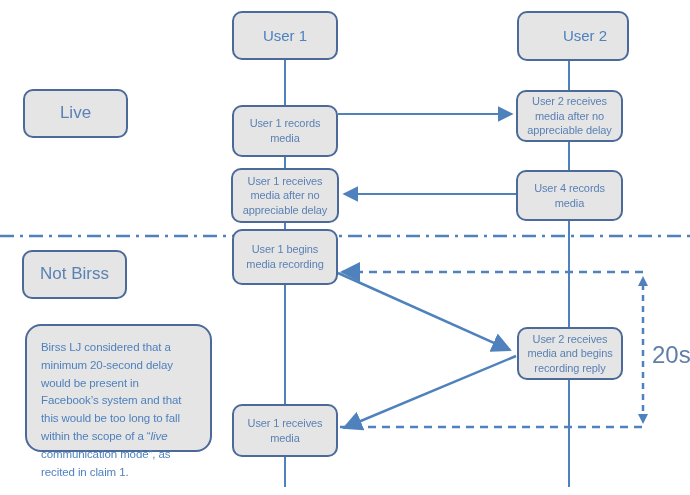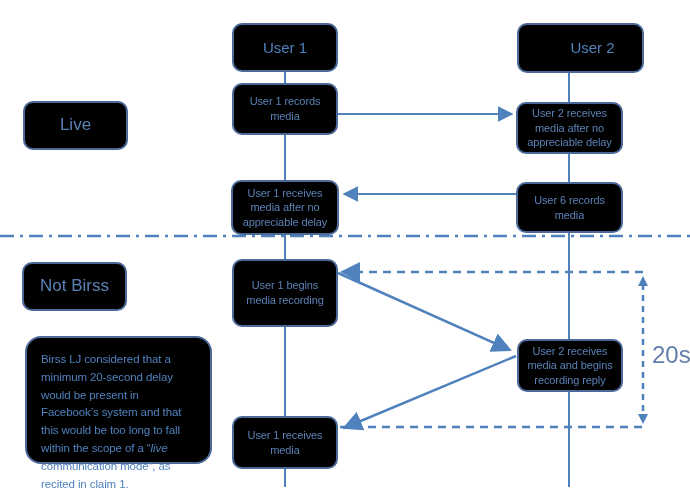--- a/index.html
+++ b/index.html
@@ -4,24 +4,24 @@
 <style>
   html, body { margin:0; padding:0; }
   body {
     width:690px; height:495px; background:#ffffff;
     font-family:"Liberation Sans", sans-serif;
   }
   .stage { position:relative; width:690px; height:495px; background:#fff; overflow:hidden; }
   .lines-layer { position:absolute; left:0; top:0; z-index:1; }
   .box {
     position:absolute; box-sizing:border-box; z-index:2;
-    background:#000000; border:2px solid #4b6a99; border-radius:10px;
+    background:#e5e5e5; border:2px solid #4b6a99; border-radius:10px;
     display:flex; align-items:center; justify-content:center;
     text-align:center; color:#5b81b5; font-size:11px; line-height:1.32;
-    white-space:pre-line; letter-spacing:-0.1px;margin-top:12px;
+    white-space:pre-line; letter-spacing:-0.1px;
   }
   .header-box { font-size:15px; color:#4f81bd; border-width:2.5px; letter-spacing:0; }
   .section-box { font-size:17px; color:#5b81b5; border-width:2.5px; letter-spacing:0; }
   .annotation-box {
     display:block; text-align:left; white-space:normal;
     padding:13px 12px 10px 14px; font-size:11.5px; line-height:1.55;
     color:#4f81bd; border-radius:16px; border-width:2.5px;
   }
   .annotation-box .it { font-style:italic; }
   .delay-label {
@@ -52,37 +52,37 @@
     <line x1="516" y1="356" x2="344" y2="428" stroke="#4f81bd" stroke-width="2.5" marker-end="url(#arrow)"></line>
 
     <line x1="643" y1="272" x2="342" y2="272" stroke="#4f81bd" stroke-width="2.5" stroke-dasharray="8 6" marker-end="url(#arrow)"></line>
     <line x1="340" y1="427" x2="643" y2="427" stroke="#4f81bd" stroke-width="2.5" stroke-dasharray="8 6"></line>
     <line x1="643" y1="284" x2="643" y2="416" stroke="#4f81bd" stroke-width="2.5" stroke-dasharray="6 5"></line>
     <polygon points="643,276 638,286 648,286" fill="#4f81bd"></polygon>
     <polygon points="643,424 638,414 648,414" fill="#4f81bd"></polygon>
   </svg>
 
   <div class="box header-box" style="left:232px; top:11px; width:106px; height:49px;">User 1</div>
-  <div class="box header-box" style="left:517px; top:11px; width:127px; height:50px;padding-left:24px;">User 2</div>
+  <div class="box header-box" style="left:517px; top:11px; width:112px; height:50px;padding-left:24px;">User 2</div>
 
   <div class="box section-box" style="left:23px; top:89px; width:105px; height:49px;">Live</div>
   <div class="box section-box" style="left:22px; top:250px; width:105px; height:49px;">Not Birss</div>
 
-  <div class="box" style="left:232px; top:71px; width:106px; height:52px;">User 1 records
+  <div class="box" style="left:232px; top:105px; width:106px; height:52px;">User 1 records
 media</div>
   <div class="box" style="left:516px; top:90px; width:107px; height:52px;">User 2 receives
 media after no
 appreciable delay</div>
   <div class="box" style="left:231px; top:168px; width:108px; height:55px;">User 1 receives
 media after no
 appreciable delay</div>
-  <div class="box" style="left:516px; top:170px; width:107px; height:51px;">User 6 records
+  <div class="box" style="left:516px; top:170px; width:107px; height:51px;">User 4 records
 media</div>
 
-  <div class="box" style="left:232px; top:247px; width:106px; height:68px;">User 1 begins
+  <div class="box" style="left:232px; top:229px; width:106px; height:56px;">User 1 begins
 media recording</div>
   <div class="box" style="left:517px; top:327px; width:106px; height:53px;">User 2 receives
 media and begins
 recording reply</div>
   <div class="box" style="left:232px; top:404px; width:106px; height:53px;">User 1 receives
 media</div>
 
   <div class="box annotation-box" style="left:25px; top:324px; width:187px; height:128px;"><span>Birss LJ considered that a minimum 20-second delay would be present in Facebook’s system and that this would be too long to fall within the scope of a “</span><span class="it">live</span><span> communication mode”, as recited in claim 1.</span></div>
 
   <div class="delay-label" style="left:652px; top:341px;">20s</div>

